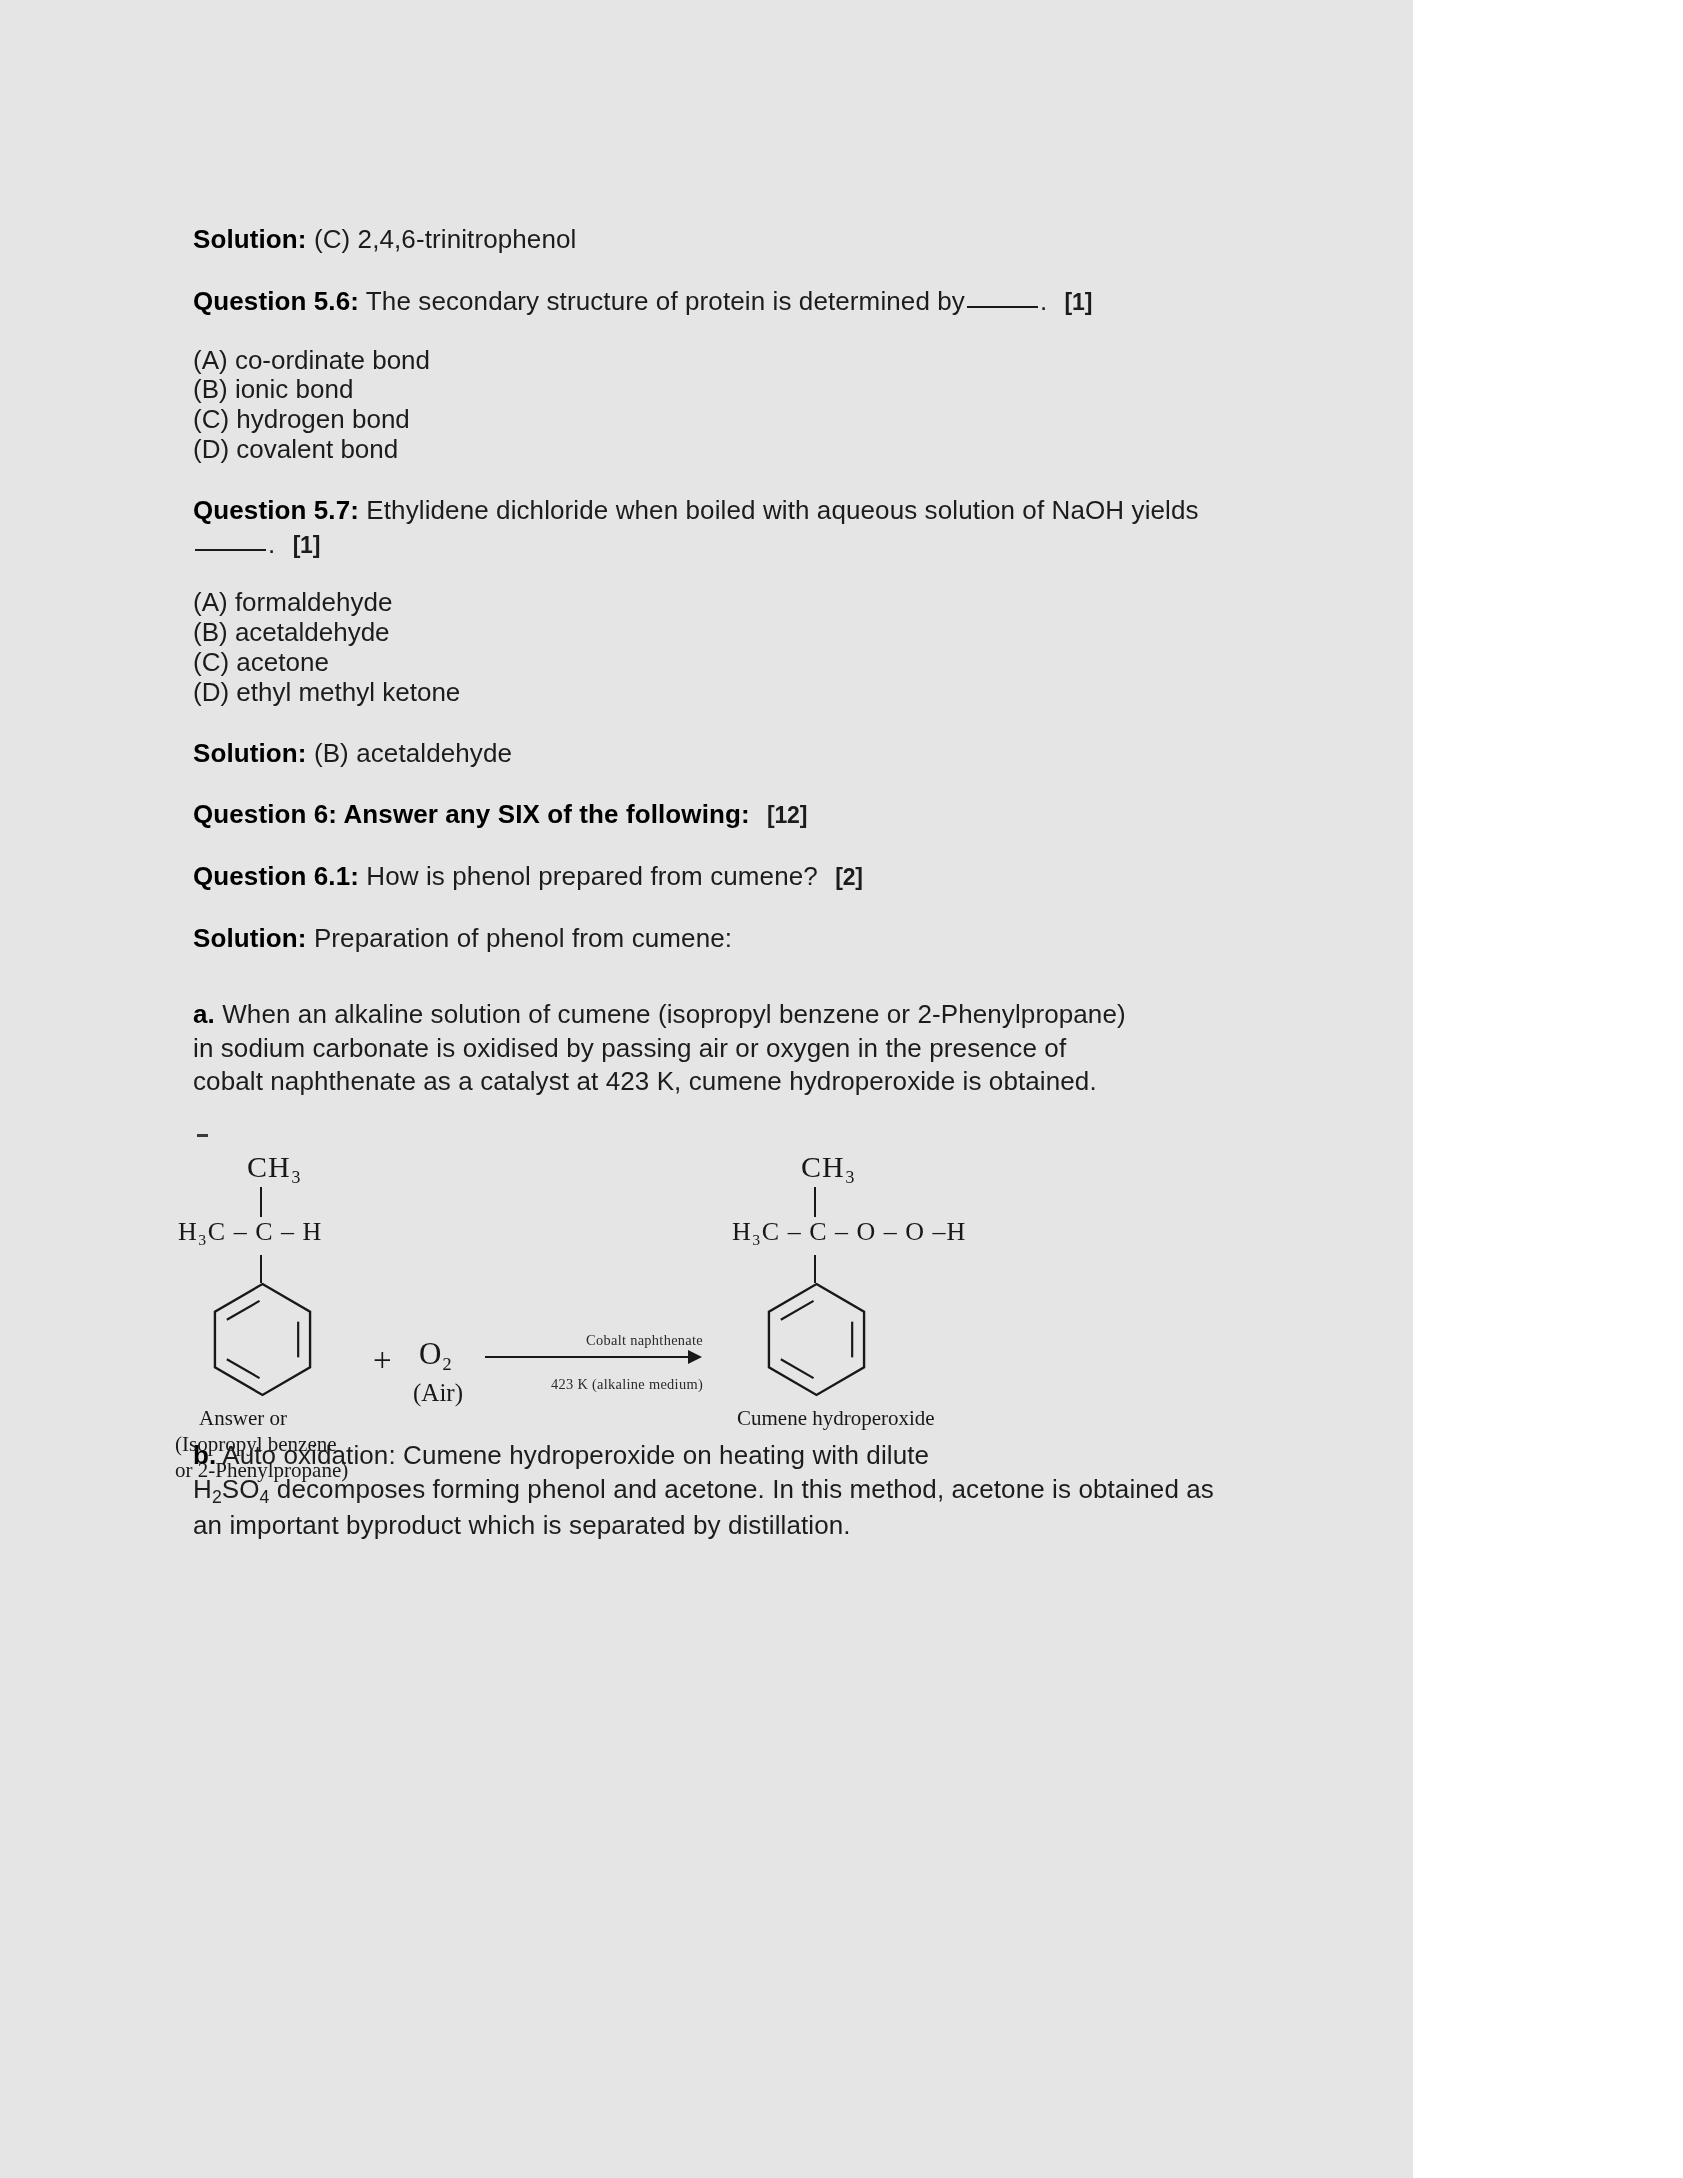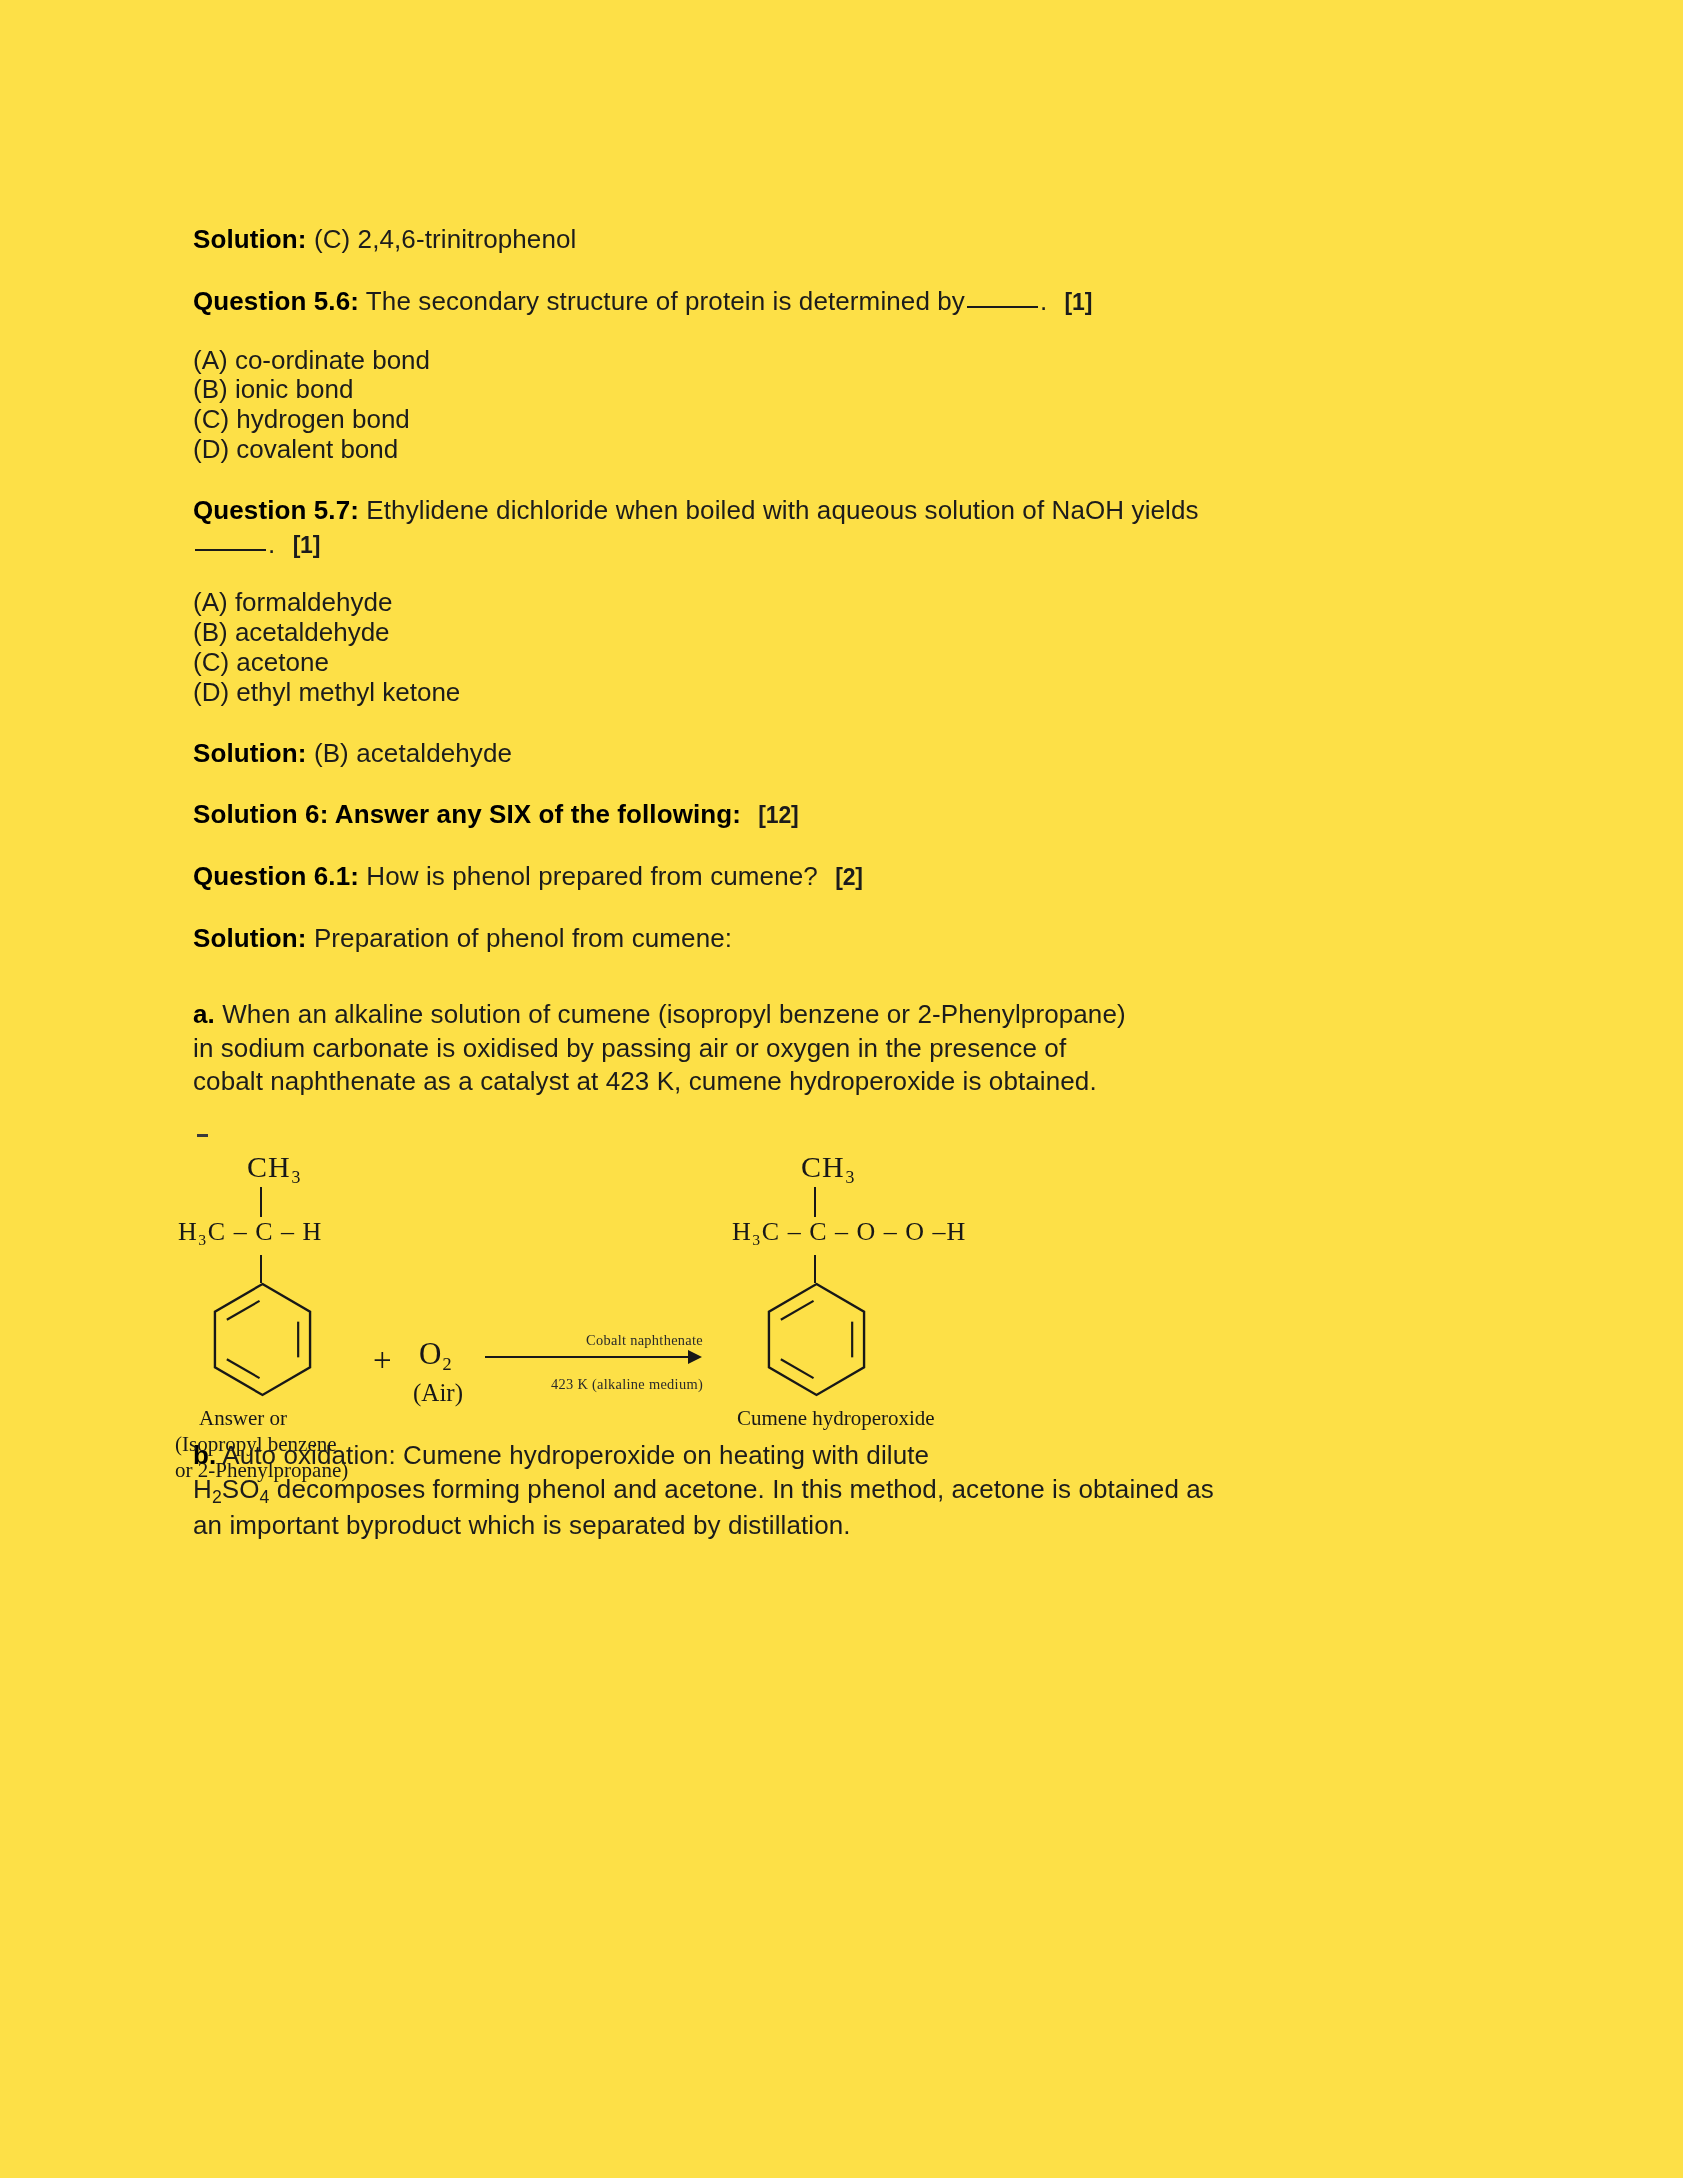--- a/index.html
+++ b/index.html
@@ -12,23 +12,23 @@
     width: 1683px;
     height: 2178px;
     font-family: "Liberation Sans", sans-serif;
     color: #1a1a1a;
     position: relative;
     overflow: hidden;
   }
   .page {
     position: absolute;
     left: 0; top: 0;
-    width: 1683px;
+    width: 1413px;
     height: 2178px;
-    background: #fde047;
+    background: #e5e5e5;
   }
   .content {
     position: absolute;
     left: 193px;
     top: 223px;
     width: 1287px;
   }
   .para {
     font-size: 26px;
     line-height: 1.30;
@@ -192,21 +192,21 @@
       <li>(C) acetone</li>
       <li>(D) ethyl methyl ketone</li>
     </ul>
 
     <p class="para">
       <span class="lbl">Solution:</span>
       <span>(B) acetaldehyde</span>
     </p>
 
     <p class="para">
-      <span class="lbl">Solution 6: Answer any SIX of the following:</span>
+      <span class="lbl">Question 6: Answer any SIX of the following:</span>
       <span class="marks">[12]</span>
     </p>
 
     <p class="para">
       <span class="lbl">Question 6.1:</span>
       <span>How is phenol prepared from cumene?</span>
       <span class="marks">[2]</span>
     </p>
 
     <p class="para">

